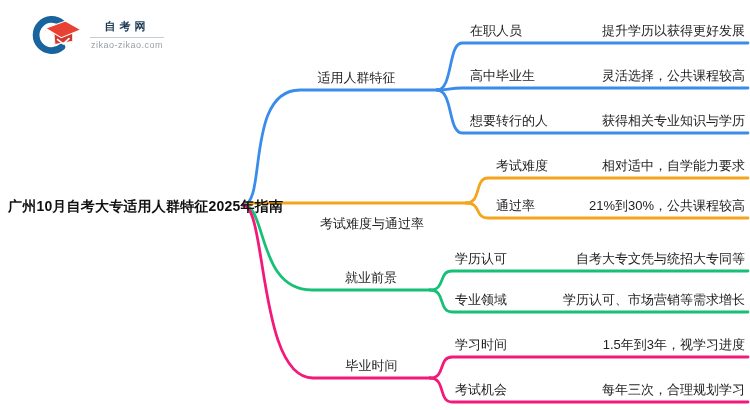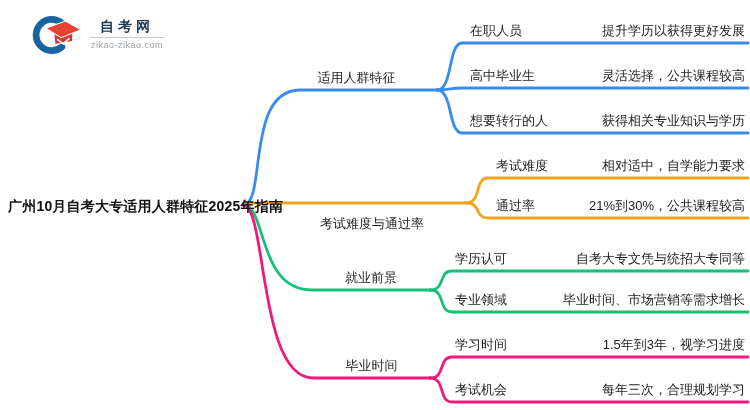--- a/index.html
+++ b/index.html
@@ -5,21 +5,21 @@
   html,body{margin:0;padding:0;background:#ffffff;}
   .stage{
     position:relative;width:750px;height:410px;background:#ffffff;overflow:hidden;
     font-family:"Liberation Sans","DejaVu Sans",sans-serif;
   }
   
   .logo{position:absolute;left:30px;top:10px;display:flex;align-items:center;}
   .logo-icon{width:52px;height:48px;flex:0 0 auto;}
   .logo-textblock{margin-left:8px;display:flex;flex-direction:column;align-items:center;}
   .logo-title{
-    font-size:14px;font-weight:bold;color:#1d3a55;letter-spacing:4px;line-height:16px;
+    font-size:11px;font-weight:bold;color:#1d3a55;letter-spacing:4px;line-height:16px;
   }
   .logo-divider{width:74px;height:1px;background:#c8ccd0;margin:3px 0 2px 0;}
   .logo-url{font-size:9px;color:#9aa0a6;letter-spacing:0.5px;line-height:10px;}
   
   .map-svg{position:absolute;left:0;top:0;}
   .nodetext{
     position:absolute;height:18px;line-height:18px;white-space:nowrap;
     font-size:13px;color:#1e1e1e;
   }
   .root-label{
@@ -77,20 +77,20 @@
       <div class="nodetext" style="right: 5px; top: 112px;">获得相关专业知识与学历</div>
       <div class="nodetext" style="left: 278px; top: 182px; width: 188px; text-align: center; margin-top: 33px;">考试难度与通过率</div>
       <div class="nodetext" style="left: 496px; top: 157px;">考试难度</div>
       <div class="nodetext" style="right: 5px; top: 157px;">相对适中，自学能力要求</div>
       <div class="nodetext" style="left: 496px; top: 197px;">通过率</div>
       <div class="nodetext" style="right: 5px; top: 197px;">21%到30%，公共课程较高</div>
       <div class="nodetext" style="left: 312px; top: 269px; width: 118px; text-align: center;">就业前景</div>
       <div class="nodetext" style="left: 455px; top: 250px;">学历认可</div>
       <div class="nodetext" style="right: 5px; top: 250px;">自考大专文凭与统招大专同等</div>
       <div class="nodetext" style="left: 455px; top: 291px;">专业领域</div>
-      <div class="nodetext" style="right: 5px; top: 291px;">毕业时间、市场营销等需求增长</div>
+      <div class="nodetext" style="right: 5px; top: 291px;">学历认可、市场营销等需求增长</div>
       <div class="nodetext" style="left: 313px; top: 357px; width: 117px; text-align: center;">毕业时间</div>
       <div class="nodetext" style="left: 455px; top: 336px;">学习时间</div>
       <div class="nodetext" style="right: 5px; top: 336px;">1.5年到3年，视学习进度</div>
       <div class="nodetext" style="left: 455px; top: 381px;">考试机会</div>
       <div class="nodetext" style="right: 5px; top: 381px;">每年三次，合理规划学习</div>
     </div>
 </div>
 
 </body></html>

